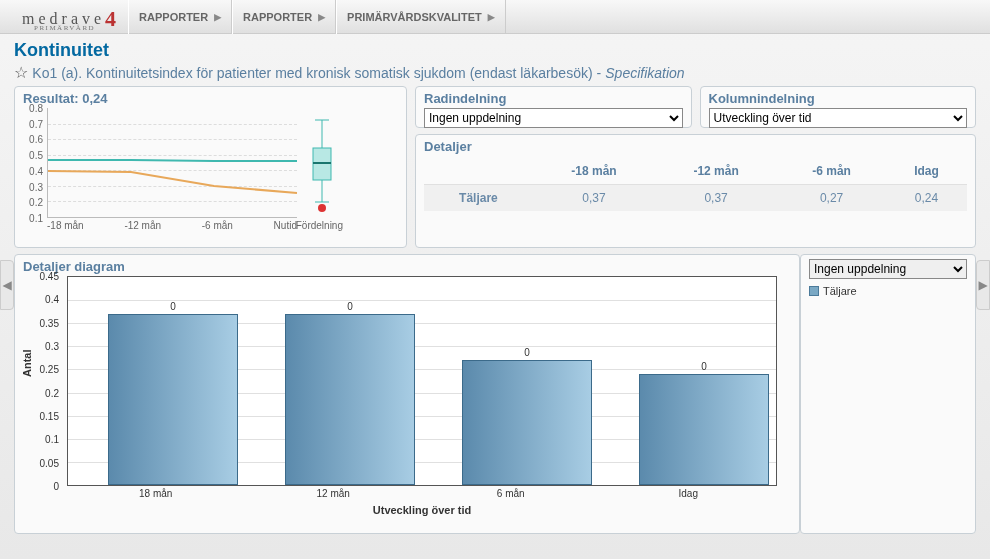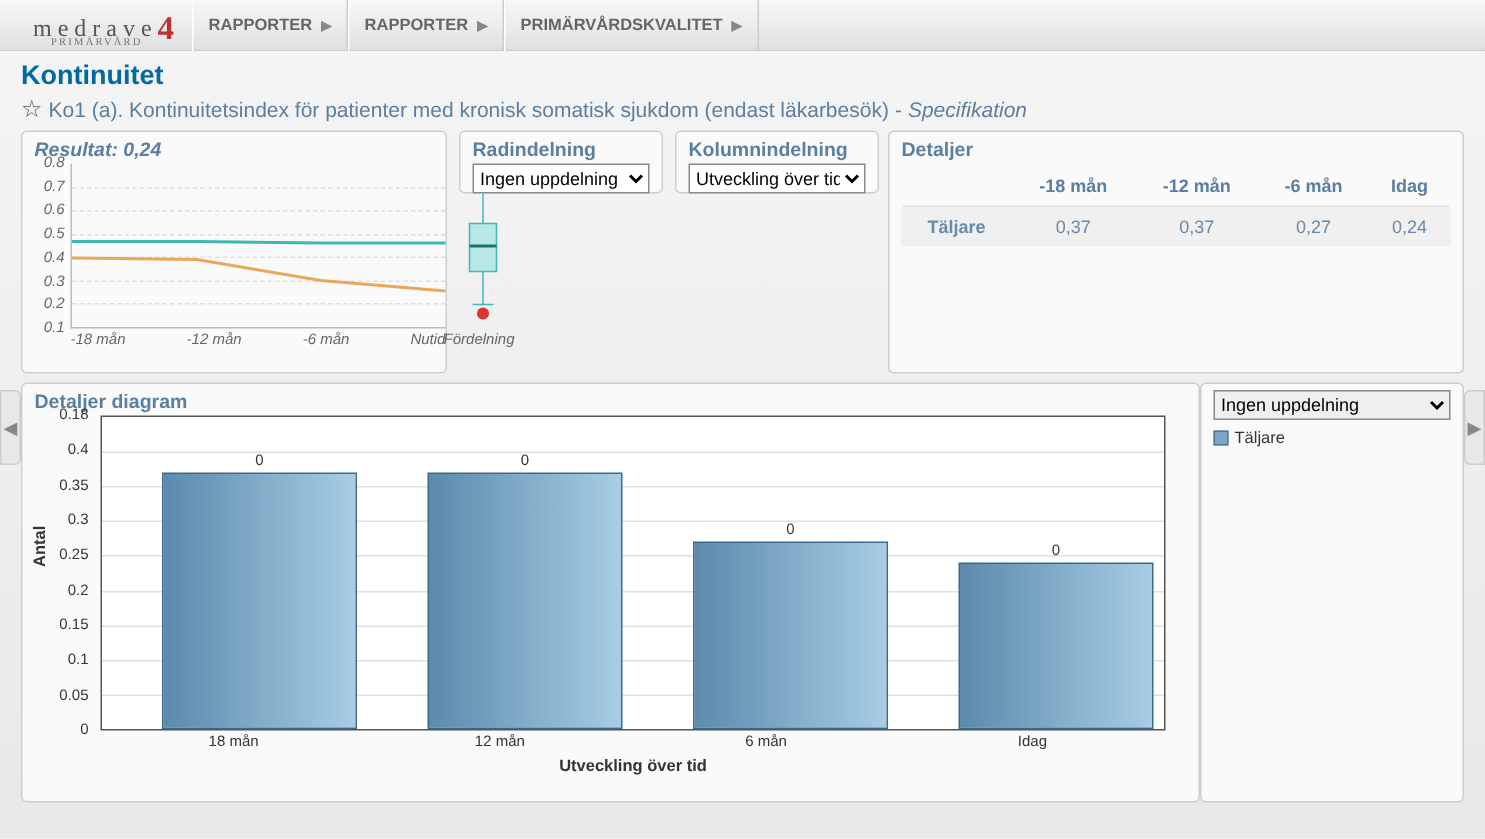--- a/index.html
+++ b/index.html
@@ -71,22 +71,22 @@
     background: #fafafa;
     padding: 4px 8px 6px 8px;
     position: relative;
   }
   .panel-title {
     color: #5a7fa0;
     font-weight: bold;
     font-size: 13px;
     margin-bottom: 2px;
   }
-  .resultat-panel { width: 284px; height: 162px; font-style: italic; }
-  .right-col { flex: 1; display: flex; flex-direction: row; gap: 6px; }
+  .resultat-panel { width: 393px; height: 162px; }
+  .right-col { flex: 1; display: flex; flex-direction: column; gap: 6px; }
   .selects-row { display: flex; gap: 8px; }
   .sel-panel { flex: 1; height: 42px; }
   .sel-panel select {
     width: 100%;
     font-size: 12px;
     height: 20px;
     background:#fff;
     border:1px solid #888;
   }
   .details-panel { flex: 1; }
@@ -259,21 +259,21 @@
       </div>
     </div>
   </div>
 
   <div class="row2">
     <div class="panel diagram-panel">
       <div class="panel-title">Detaljer diagram</div>
       <div class="bar-chart">
         <div class="bar-ylabel">Antal</div>
         <div class="bar-y">
-          <span style="top:0%">0.18</span>
+          <span style="top:0%">0.45</span>
           <span style="top:11.1%">0.4</span>
           <span style="top:22.2%">0.35</span>
           <span style="top:33.3%">0.3</span>
           <span style="top:44.4%">0.25</span>
           <span style="top:55.6%">0.2</span>
           <span style="top:66.7%">0.15</span>
           <span style="top:77.8%">0.1</span>
           <span style="top:88.9%">0.05</span>
           <span style="top:100%">0</span>
         </div>

